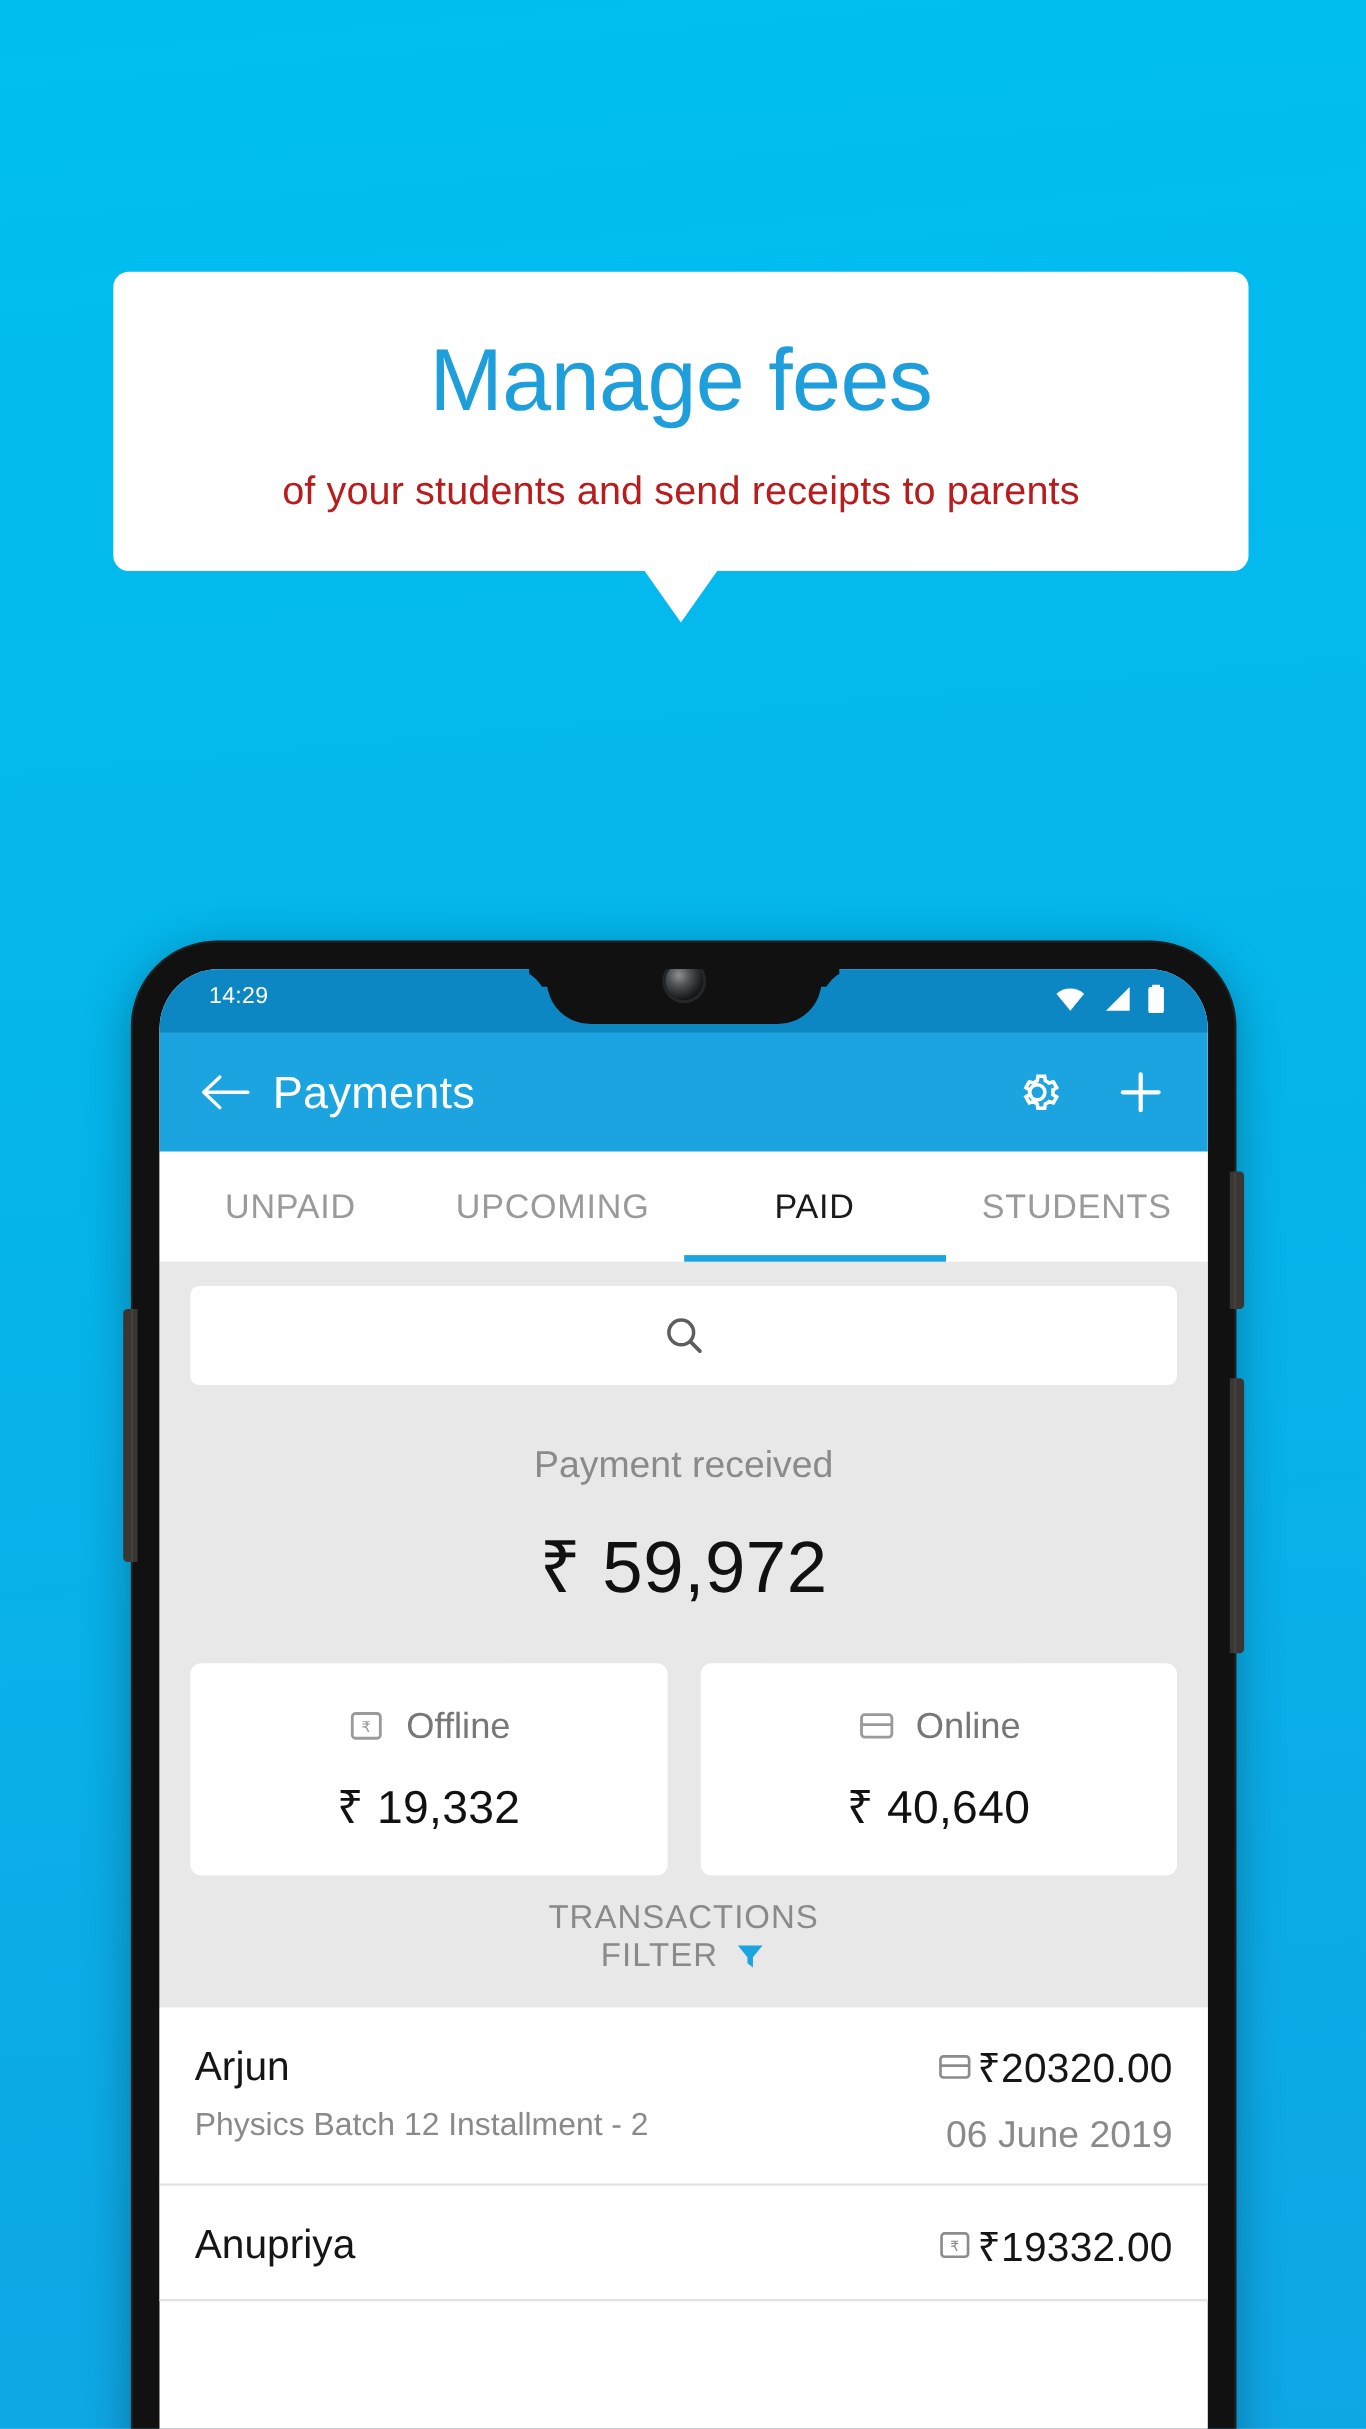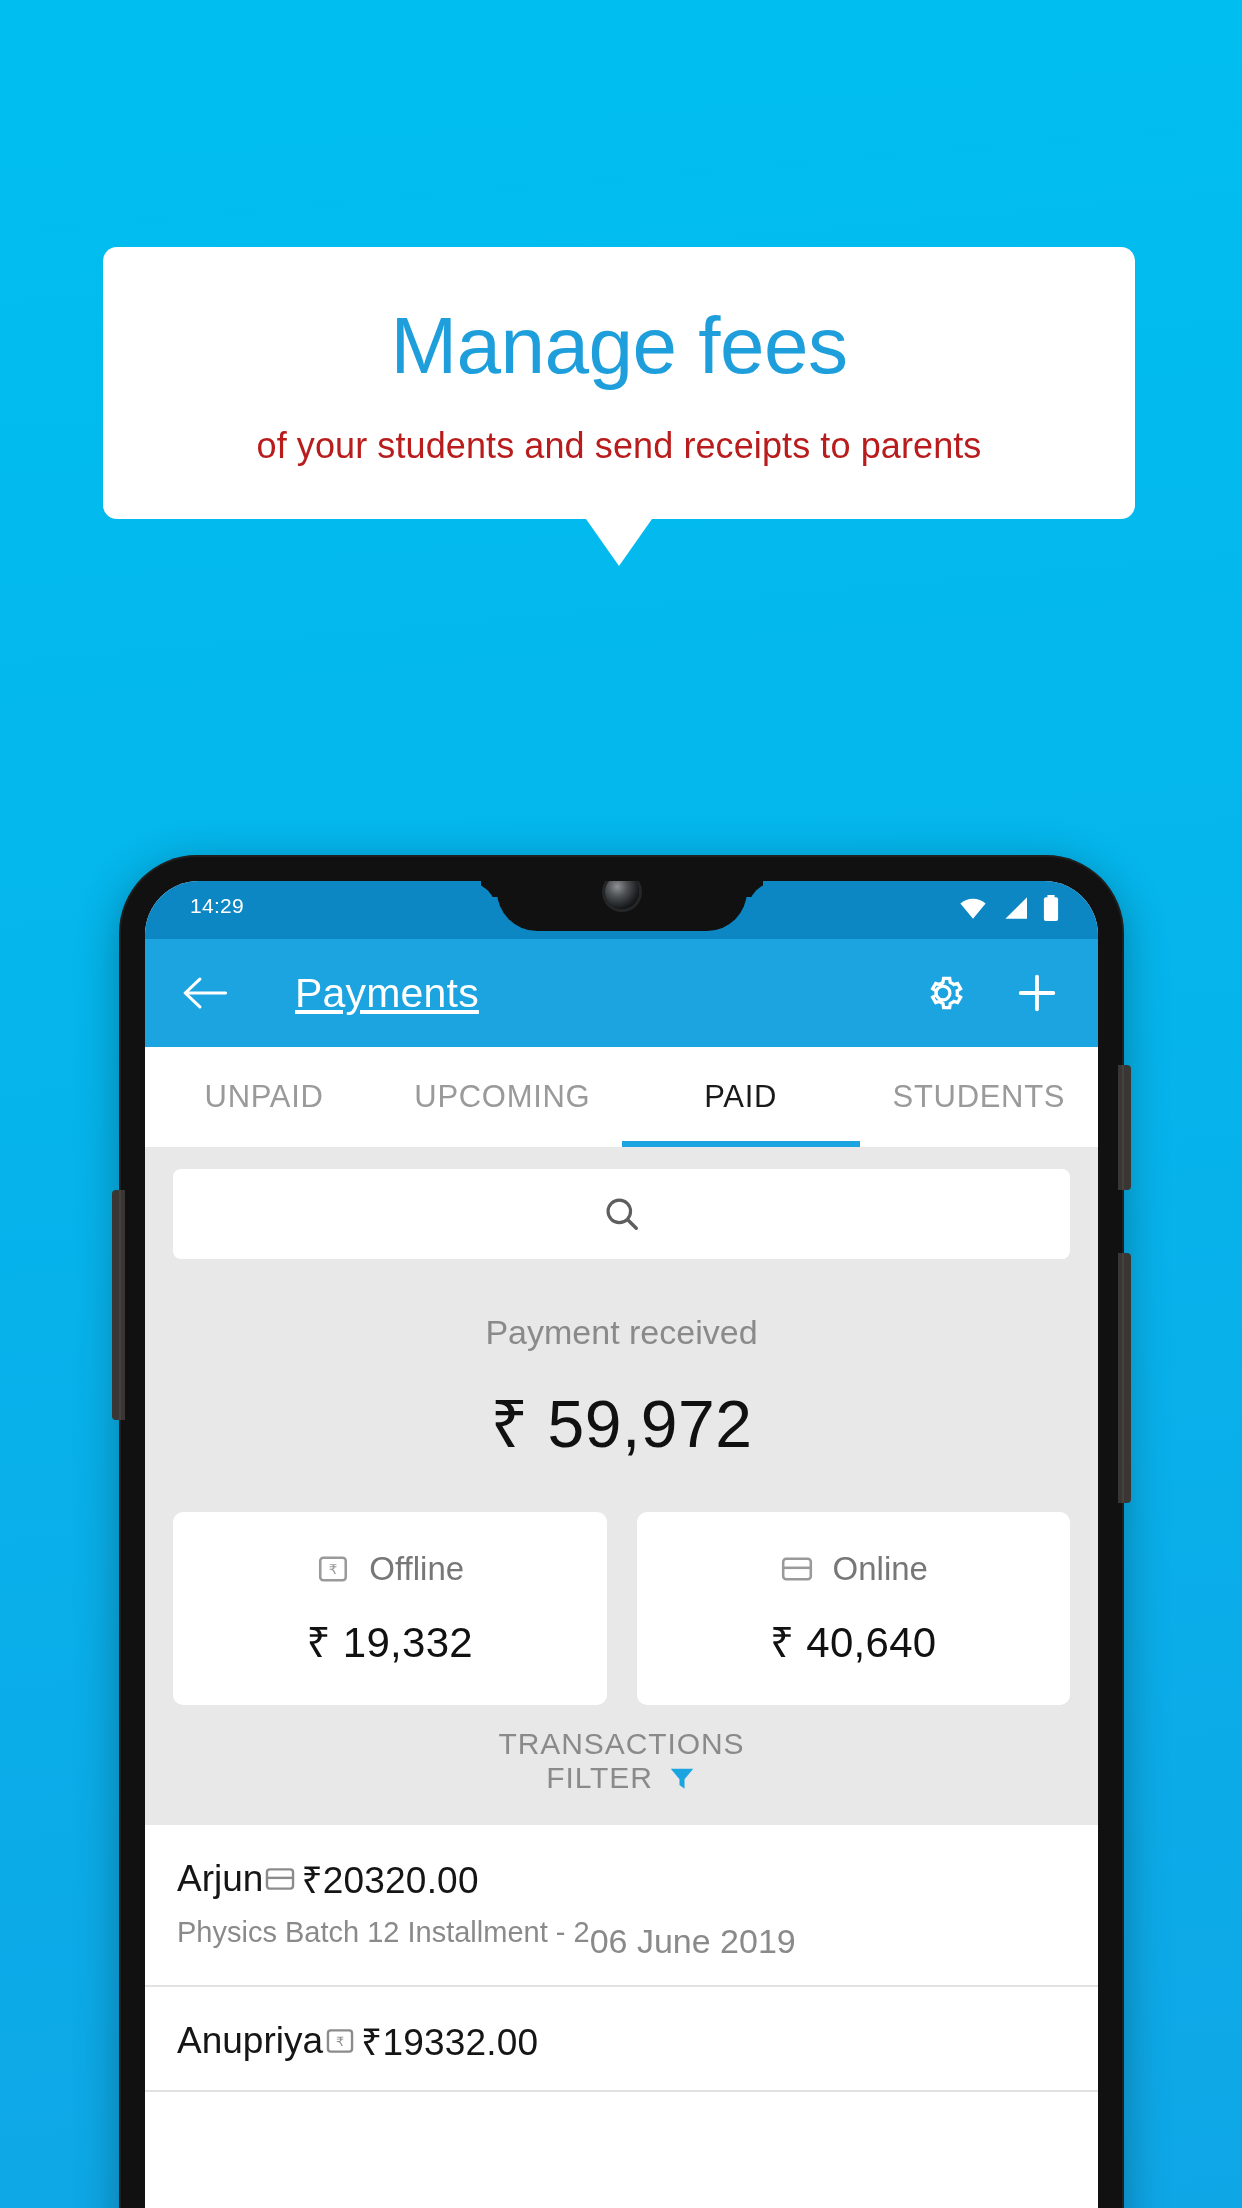--- a/index.html
+++ b/index.html
@@ -81,21 +81,21 @@
     width:34px; height:34px; border-radius:50%;
     background:radial-gradient(circle at 36% 34%, #8d9195 0%, #4d5154 32%, #17191b 70%, #0a0b0c 100%);
     box-shadow:0 0 0 3px #242628;
   }
 
   
   .appbar {
     height:108px; background:#1CA4E0; color:#fff;
     display:flex; align-items:center; padding:0 38px;
   }
-  .appbar-title { font-size:41px; font-weight:400; margin-left:68px; flex:1; letter-spacing:.2px;text-decoration:underline;}
+  .appbar-title { font-size:41px; font-weight:400; margin-left:21px; flex:1; letter-spacing:.2px;}
   .appbar-icons { display:flex; align-items:center; gap:48px; }
 
   
   .tabs {
     height:100px; background:#fff; display:flex; align-items:stretch;
   }
   .tab {
     flex:1; display:flex; align-items:center; justify-content:center;
     font-size:31px; color:#9A9A9A; letter-spacing:.7px; position:relative;
   }
@@ -124,21 +124,21 @@
   .mcard-amt { font-size:42px; color:#111; margin-top:24px; letter-spacing:.3px;}
 
   .txn-head {
     display:flex; align-items:center; justify-content:flex-end;
     padding:22px 34px 30px; font-size:30px; color:#8A8A8A; letter-spacing:.9px;flex-direction:column;
   }
   .filter { display:flex; align-items:center; gap:14px; }
 
   .txn-list { background:#fff; }
   .txn-row { padding:28px 32px 24px; border-bottom:2px solid #E2E2E2;}
-  .txn-line { display:flex; align-items:center; }
+  .txn-line { display:flex; align-items:center; justify-content:space-between;}
   .txn-name { font-size:37px; color:#151515;}
   .txn-amt-wrap { display:flex; align-items:center; gap:4px;}
   .txn-amt { font-size:37px; color:#151515; letter-spacing:.2px;}
   .txn-sub { font-size:29px; color:#8A8A8A; }
   .txn-date { font-size:34px; color:#8A8A8A; margin-top:18px;}
   .ic { display:inline-block; line-height:0; }
 </style>
 </head>
 <body>
 

